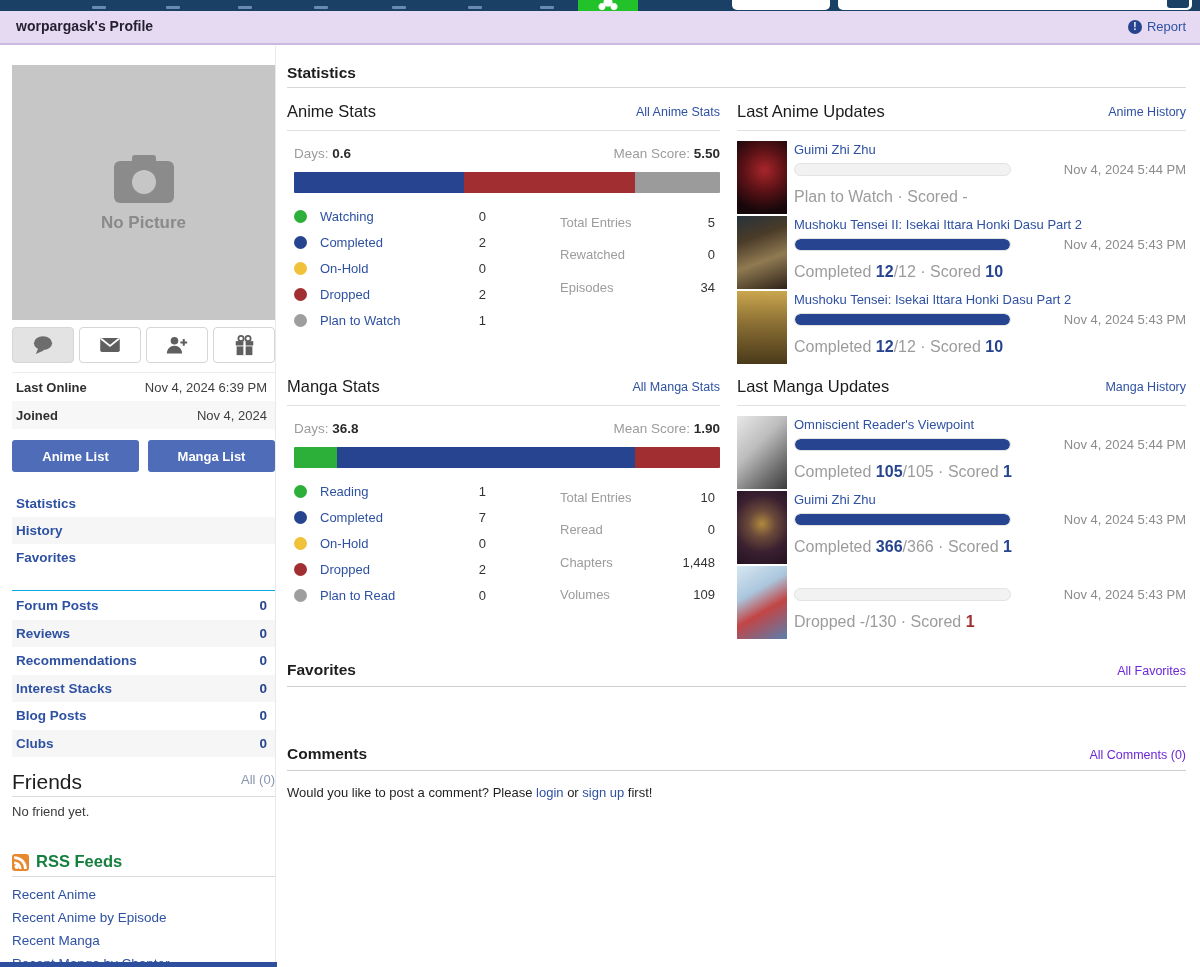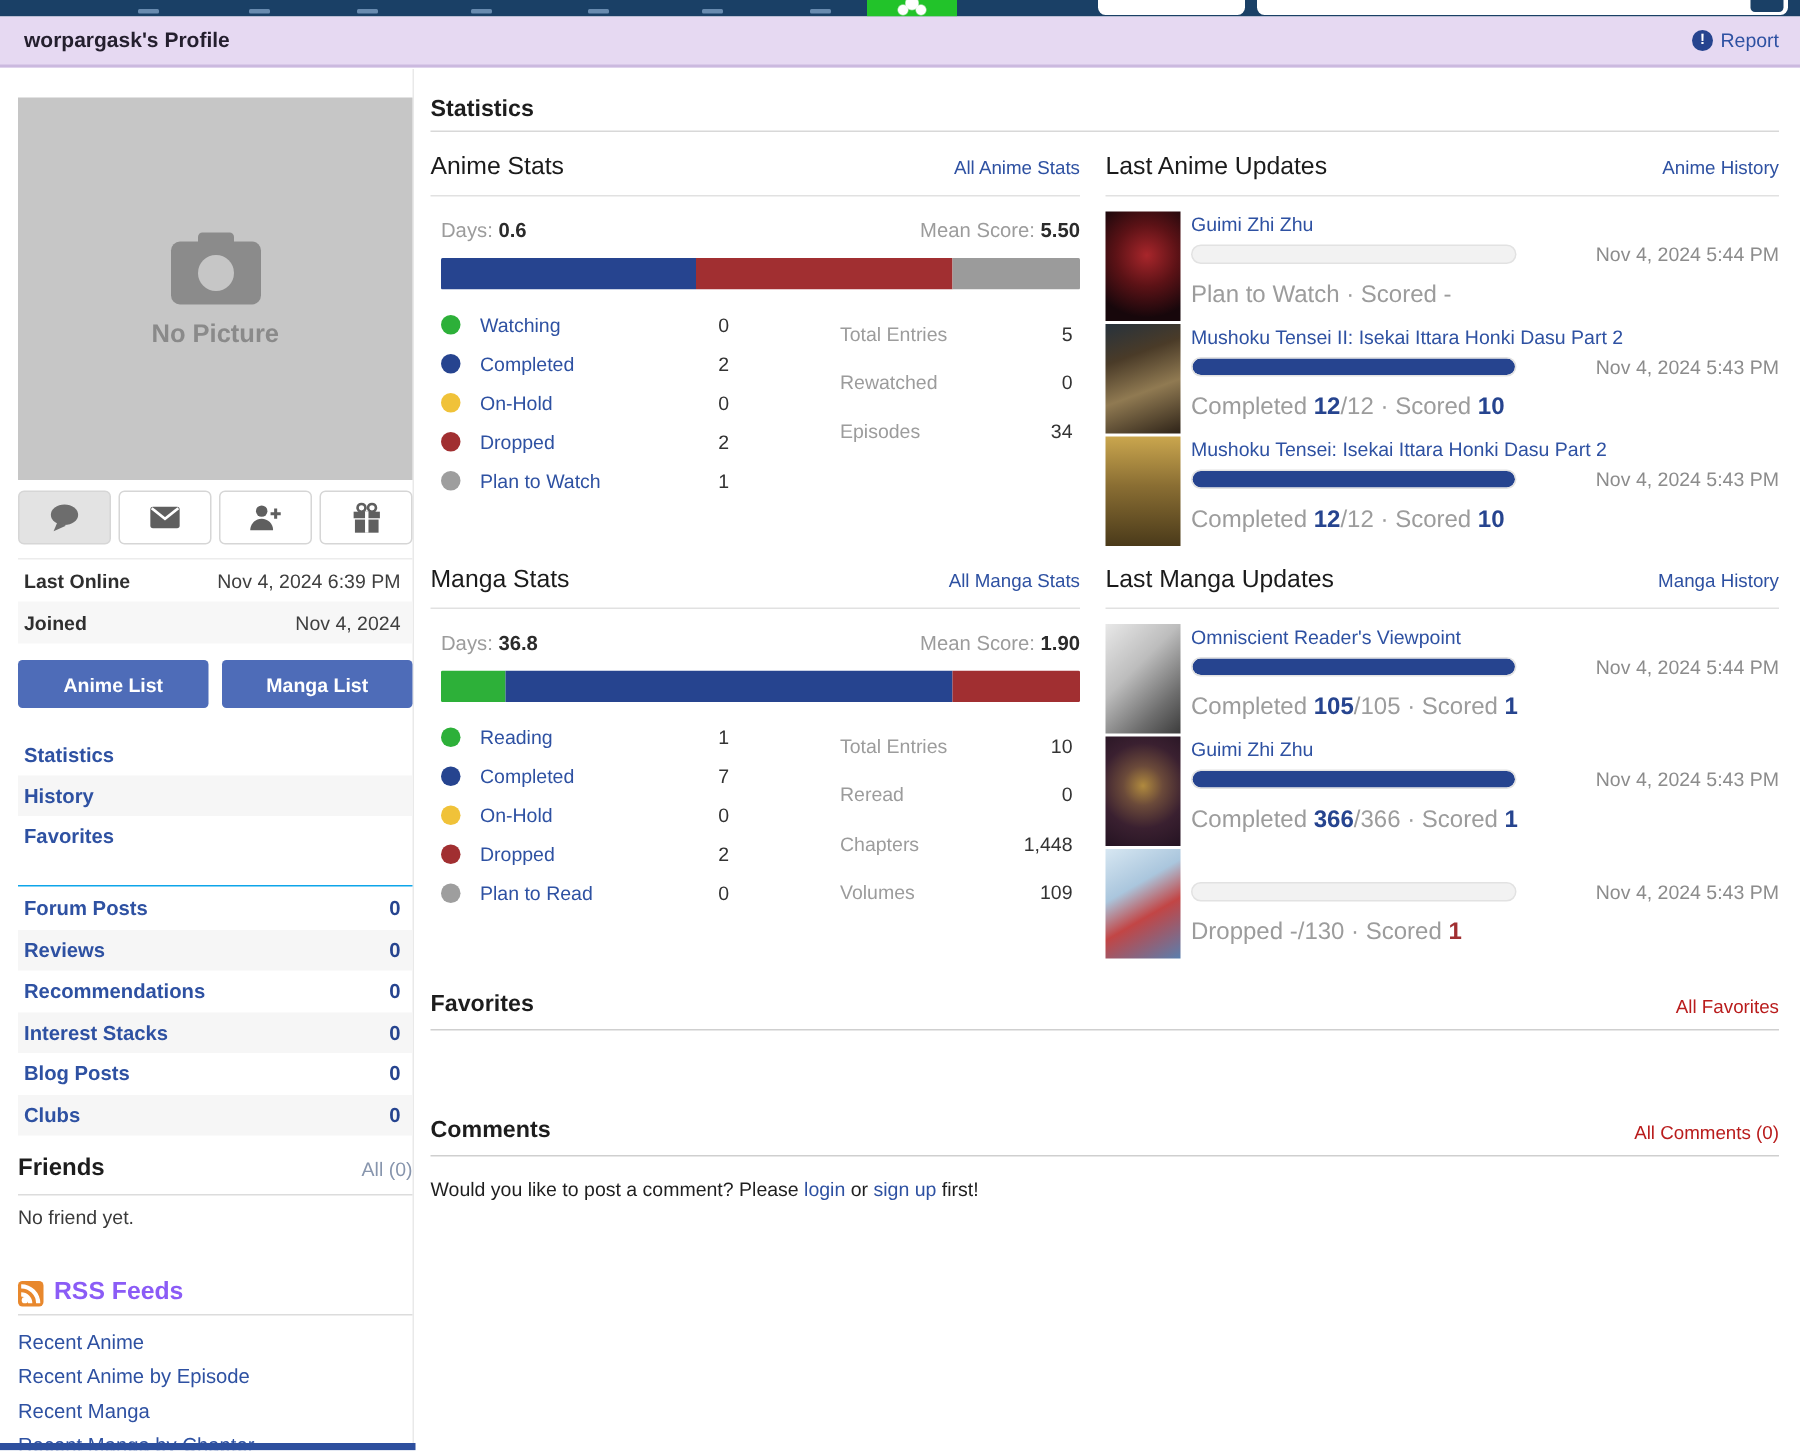--- a/index.html
+++ b/index.html
@@ -43,25 +43,25 @@
   .list-btn { flex:1; height:32px; background:#4e6cb8; color:#fff; font-weight:bold; font-size:13px; border:none; border-radius:3px; cursor:pointer; font-family:inherit; }
   .side-nav { position:absolute; top:425px; left:0; width:263px; }
   .side-nav-row { display:flex; align-items:center; height:27px; padding:0 8px 0 4px; font-size:13.5px; font-weight:bold; color:#2e51a2; cursor:pointer; }
   .side-nav-row:nth-child(even) { background:#f6f6f6; }
   .side-stats { position:absolute; top:525px; left:0; width:263px; border-top:1px solid #0ea5e9; padding-top:1px; }
   .side-stat-row { display:flex; justify-content:space-between; align-items:center; height:27.5px; padding:0 8px 0 4px; font-size:13.5px; cursor:pointer; }
   .side-stat-row:nth-child(even) { background:#f6f6f6; }
   .side-stat-row .lbl { font-weight:bold; color:#2e51a2; }
   .side-stat-row .cnt { font-weight:bold; color:#26448f; }
   .friends-head { position:absolute; top:705px; left:0; width:263px; height:27px; border-bottom:1px solid #dcdcdc; display:flex; justify-content:space-between; align-items:flex-start; }
-  .friends-head .ttl { font-size:16px; font-weight:bold; color:#1d1d1d; }
+  .friends-head .ttl { font-size:21px; font-weight:normal; color:#1d1d1d; }
   .friends-head .all { font-size:13px; color:#8795ad; margin-top:2px; }
   .no-friend { position:absolute; top:739px; left:0; font-size:13px; color:#3a3a3a; }
   .rss-head { position:absolute; top:787px; left:0; width:263px; height:25px; border-bottom:1px solid #dcdcdc; display:flex; align-items:flex-start; gap:7px; }
-  .rss-head .ttl { font-size:16.5px; font-weight:bold; color:#8b5cf6; }
+  .rss-head .ttl { font-size:16.5px; font-weight:bold; color:#15803d; }
   .rss-ico { width:17px; height:17px; background:#e8882d; border-radius:3px; margin-top:2px; position:relative; overflow:hidden; }
   .rss-links { position:absolute; top:818px; left:0; width:263px; }
   .rss-link { display:block; height:23px; font-size:13.5px; color:#2e51a2; line-height:23px; }
   .bottom-strip { position:absolute; left:0; top:962px; width:277px; height:5px; background:#2d4f9e; }
 
   
   .stats-heading { position:absolute; left:287px; top:61px; width:899px; padding:3px 0 5px; border-bottom:1px solid #d8d8d8; font-size:15.5px; font-weight:bold; color:#1d1d1d; }
   .col { position:absolute; top:95px; }
   .col-left { left:287px; width:433px; }
   .col-right { left:737px; width:449px; }
@@ -105,21 +105,21 @@
   .upd-track { position:absolute; left:57px; top:23px; width:217px; height:13px; background:#f2f2f2; border:1px solid #e2e2e2; border-radius:7px; overflow:hidden; }
   .upd-fill { height:100%; background:#26448f; border-radius:7px; }
   .upd-date { position:absolute; right:0; top:22px; font-size:13px; color:#8c8c8c; }
   .upd-status { position:absolute; left:57px; top:48px; font-size:16px; color:#9c9c9c; }
   .upd-status .num { font-weight:bold; color:#26448f; }
   .upd-status .num.red { color:#a12f31; }
 
   
   .sec-head { position:absolute; left:287px; width:899px; border-bottom:1px solid #cfcfcf; display:flex; justify-content:space-between; align-items:flex-end; padding:6px 0 7px; }
   .sec-head .ttl { font-size:15.5px; font-weight:bold; color:#1d1d1d; }
-  .sec-head .lnk { font-size:12.5px; color:#b91c1c; padding-bottom:1px; }
+  .sec-head .lnk { font-size:12.5px; color:#6d28d9; padding-bottom:1px; }
   .fav-head { top:655px; }
   .com-head { top:739px; }
   .comment-prompt { position:absolute; left:287px; top:785px; font-size:13px; color:#1f1f1f; }
   .comment-prompt a { color:#2e51a2; }
 
   svg { display:block; }
 </style>
 </head>
 <body>
 

